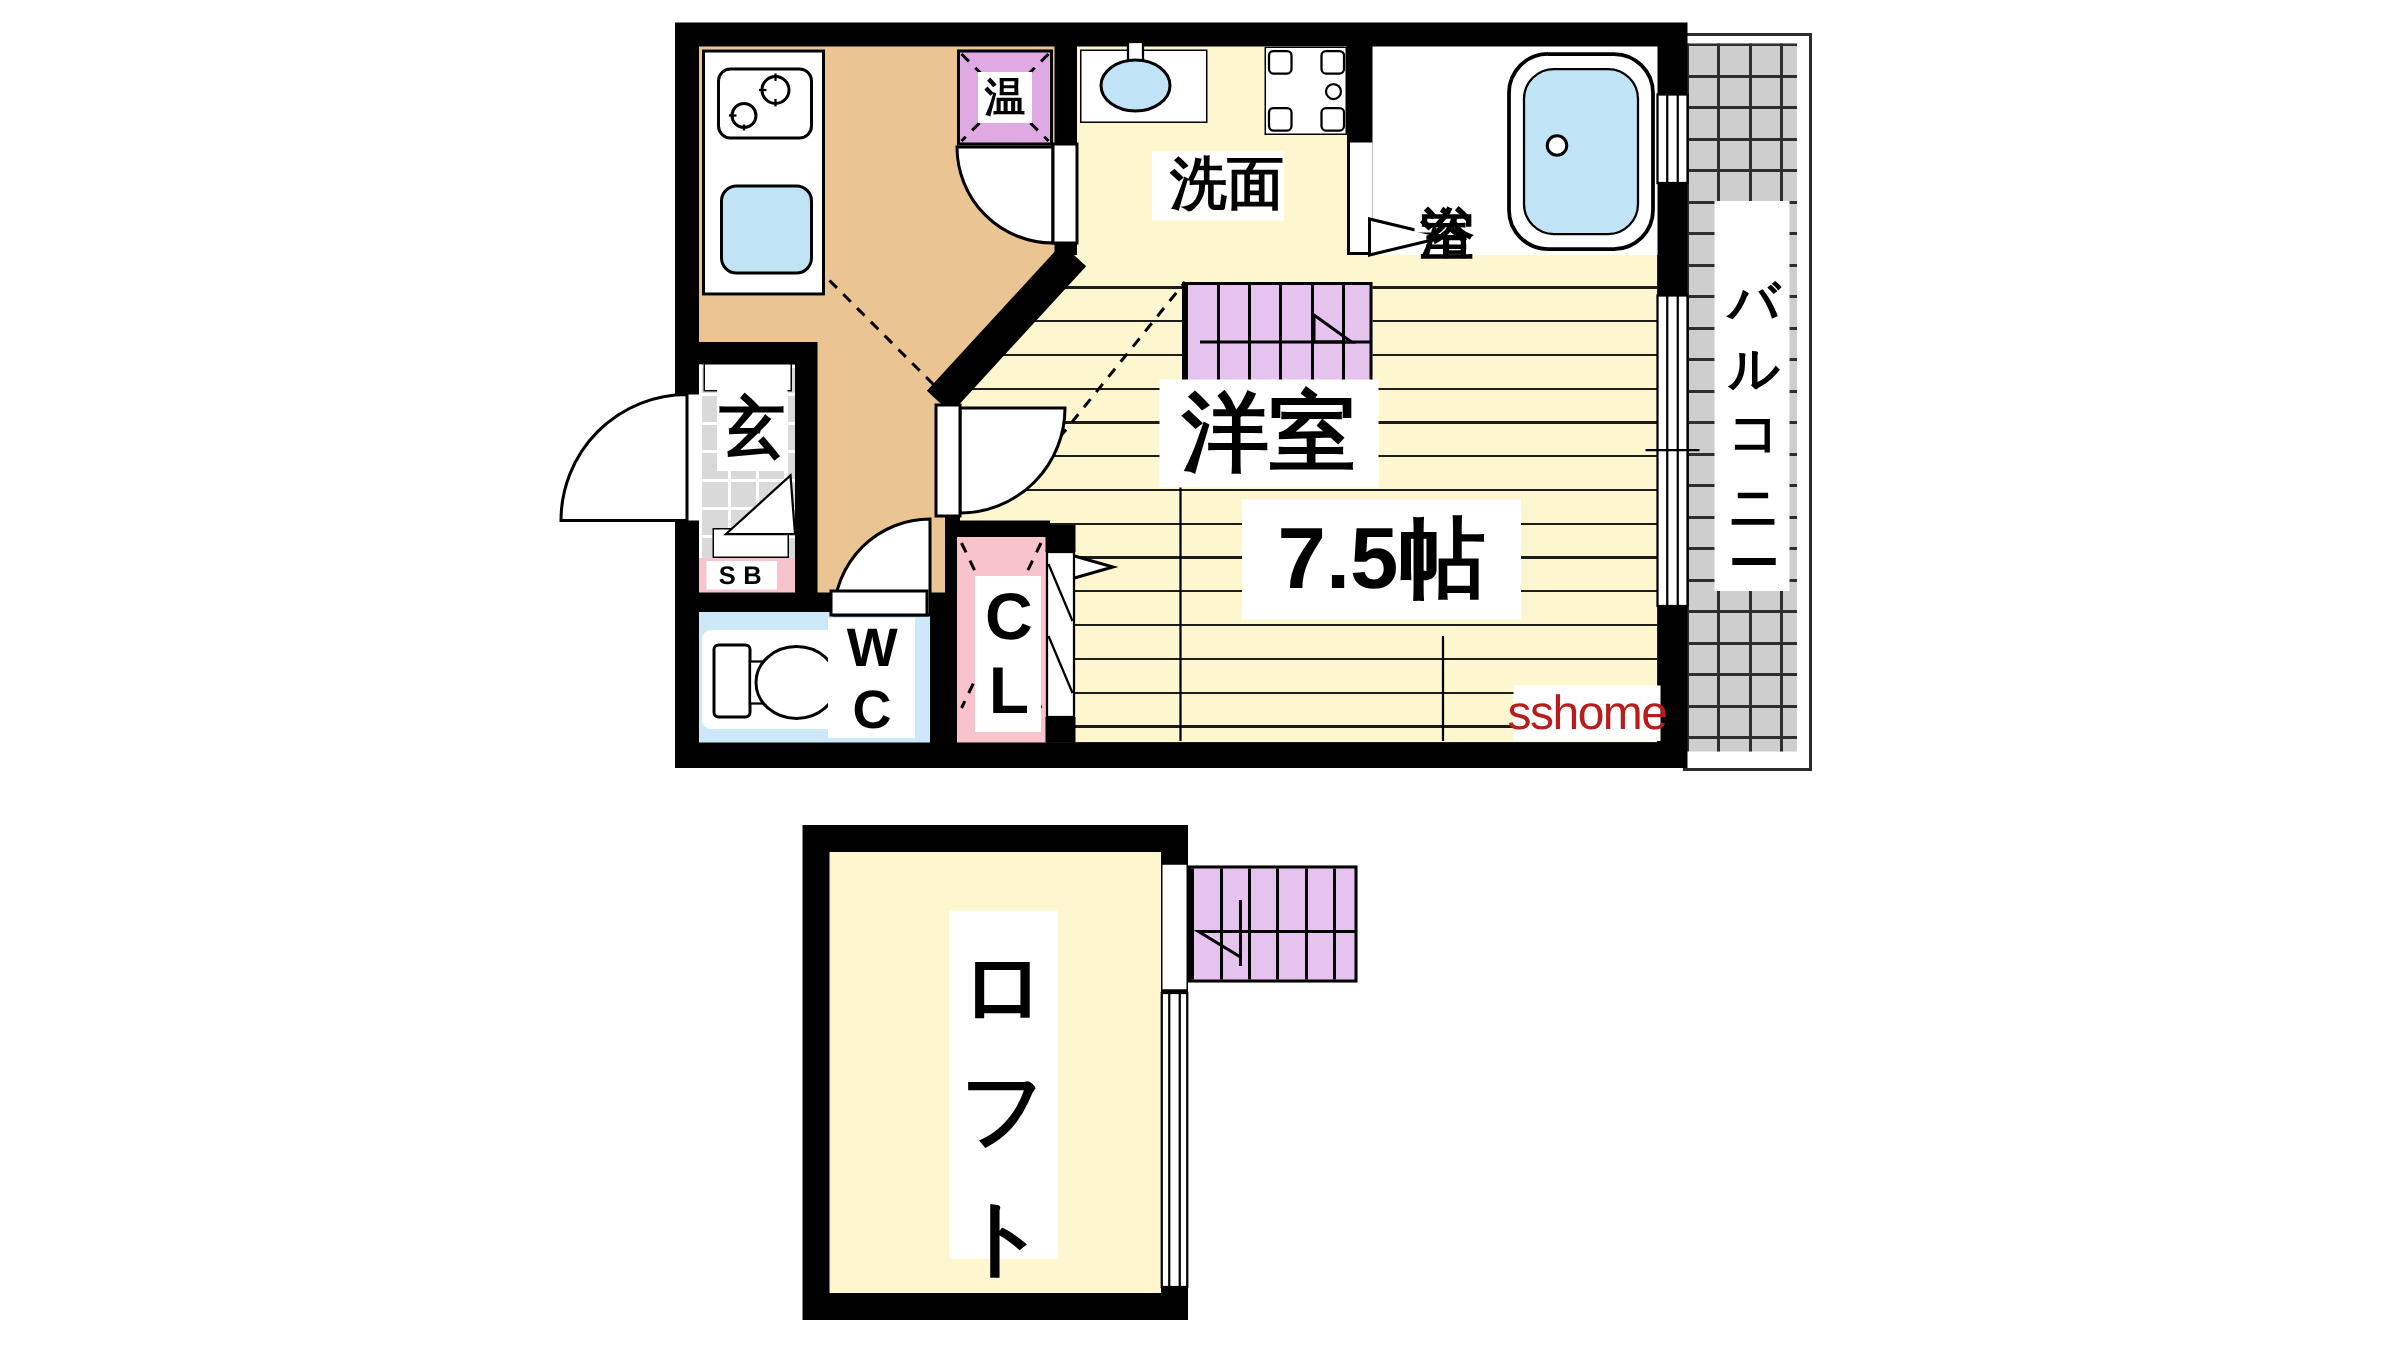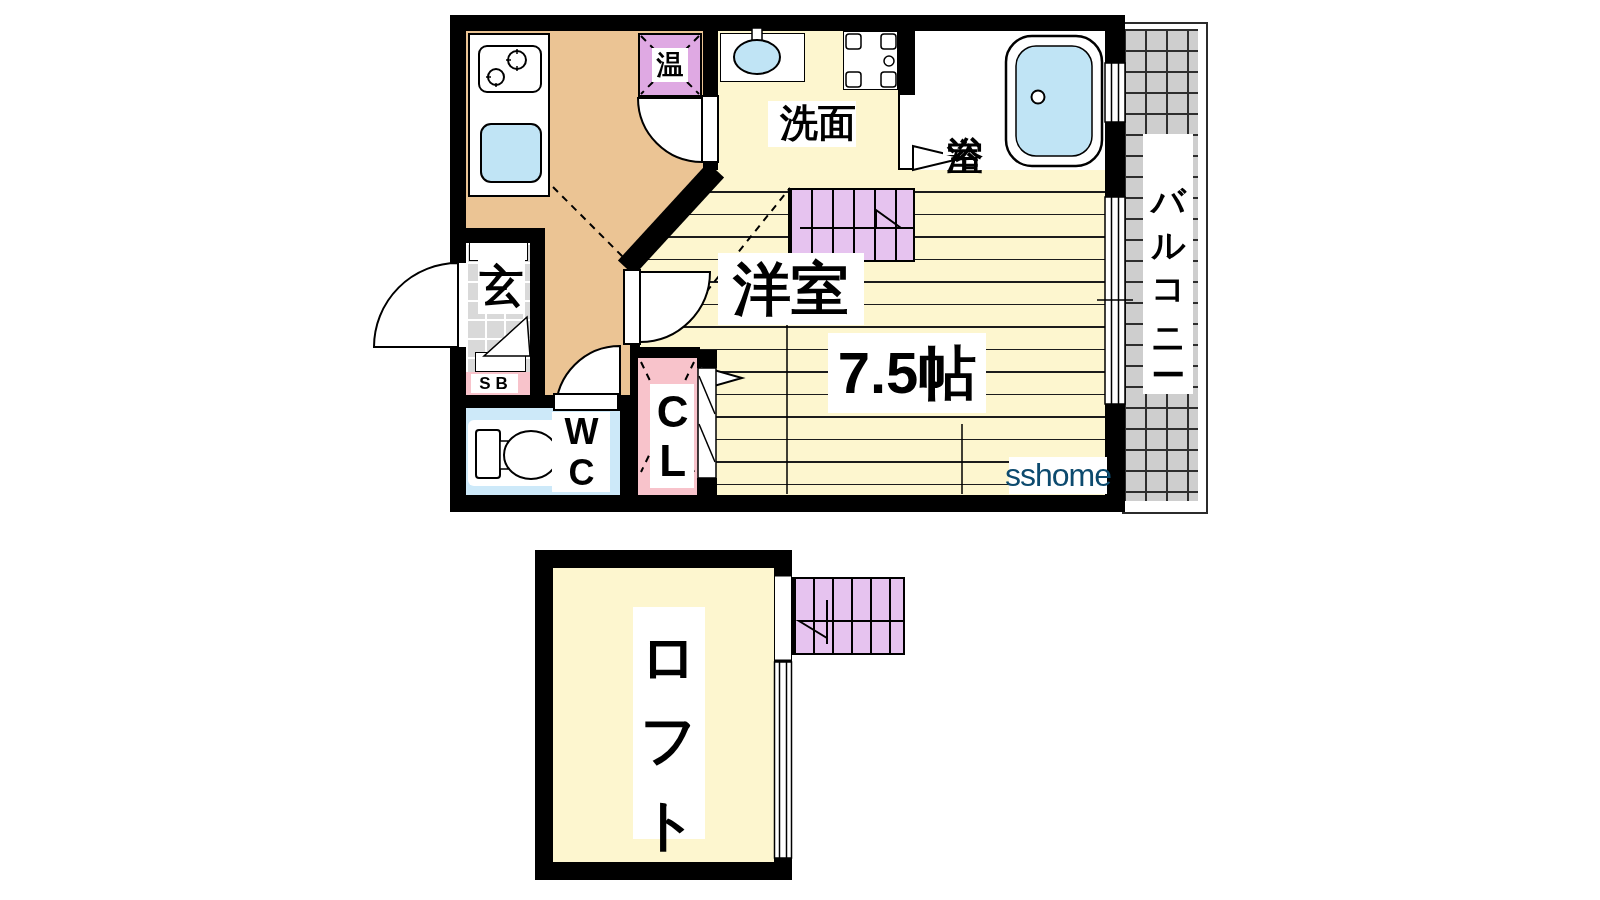--- a/index.html
+++ b/index.html
@@ -164,41 +164,41 @@
 
   <div class="abs lbl" style="left:652px;top:48px;width:36px;height:34px;font-size:27px;">
       <span>温</span>
     </div>
   <div class="abs lbl" style="left:768px;top:101px;width:88px;height:46px;font-size:38px;justify-content:flex-end;">
       <span>洗面</span>
     </div>
   <div class="abs lbl vtext" style="left:943px;top:59px;width:44px;height:96px;font-size:36px;">
       <span>浴室</span>
     </div>
-  <div class="abs lbl" style="left:718px;top:253px;width:146px;height:72px;font-size:58px;">
+  <div class="abs lbl" style="left:773px;top:253px;width:146px;height:72px;font-size:58px;">
       <span>洋室</span>
     </div>
-  <div class="abs lbl" style="left:828px;top:333px;width:158px;height:80px;font-size:58px;">
+  <div class="abs lbl" style="left:828px;top:333px;width:186px;height:80px;font-size:58px;">
       <span>7.5帖</span>
     </div>
   <div class="abs lbl" style="left:478px;top:258px;width:47px;height:56px;font-size:44px;">
       <span>玄</span>
     </div>
   <div class="abs lbl" style="left:471px;top:374px;width:44px;height:19px;font-size:17px;letter-spacing:5px;padding-left:3px;">
       <span>SB</span>
     </div>
   <div class="abs lbl vtext" style="left:552px;top:412px;width:58px;height:80px;font-size:36px;">
       <span>WC</span>
     </div>
   <div class="abs lbl vtext" style="left:650px;top:384px;width:44px;height:104px;font-size:44px;">
       <span>CL</span>
     </div>
   <div class="abs lbl vtext" style="left:1143px;top:134px;width:50px;height:260px;font-size:34px;letter-spacing:10px;">
       <span>バルコニー</span>
     </div>
   <div class="abs lbl vtext" style="left:633px;top:607px;width:72px;height:232px;font-size:56px;letter-spacing:14px;">
       <span>ロフト</span>
     </div>
-  <div class="abs lbl" style="left:1009px;top:457px;width:98px;height:37px;font-size:32px;font-weight:500;letter-spacing:-1px;color:#0c4a6e;">
+  <div class="abs lbl" style="left:1009px;top:457px;width:98px;height:37px;font-size:32px;font-weight:500;letter-spacing:-1px;color:#b91c1c;">
       <span>sshome</span>
     </div>
 
 </div>
 
 </body></html>

